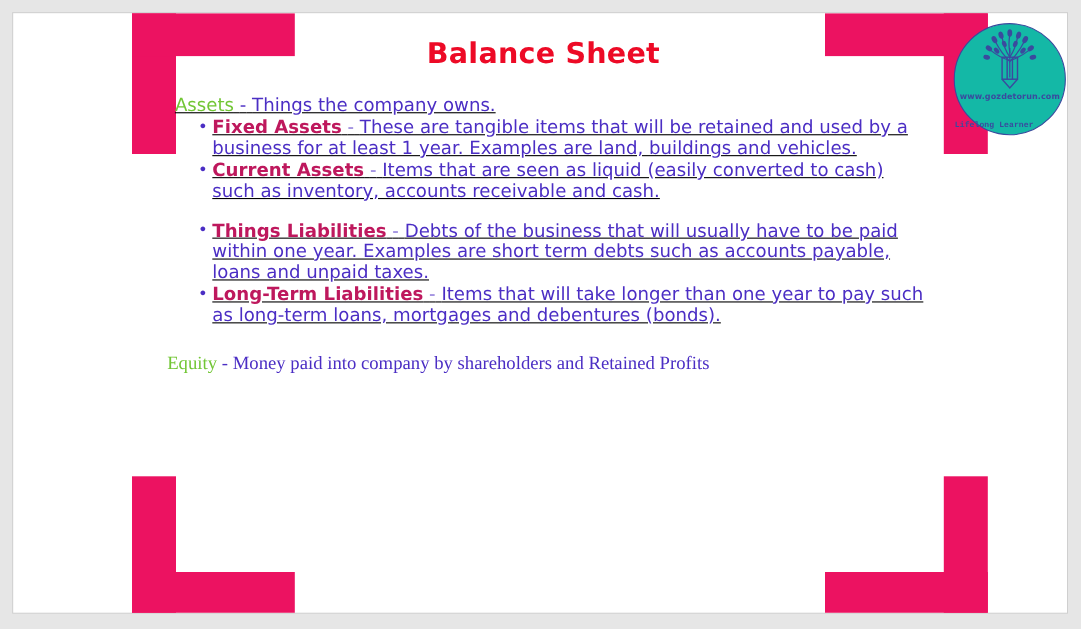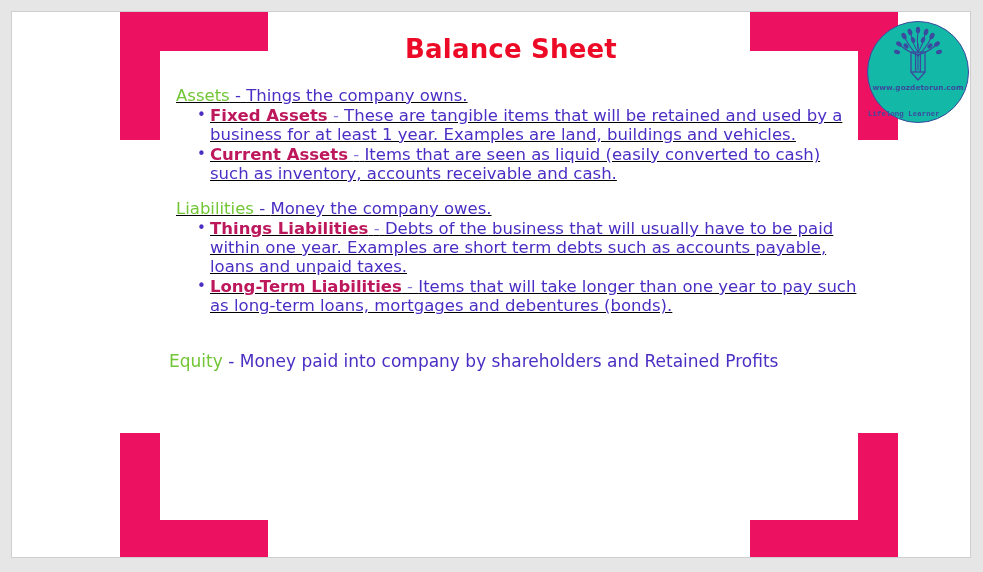--- a/index.html
+++ b/index.html
@@ -48,21 +48,21 @@
   .corner-bl .arm-v { left: 0px;  bottom: 0px; width: 40px;  height: 126px; }
   .corner-bl .arm-h { left: 0px;  bottom: 0px; width: 148px; height: 39px; }
 
   .corner-br { left: 738px; top: 421px; width: 148px; height: 126px; }
   .corner-br .arm-v { right: 0px; bottom: 0px; width: 40px;  height: 126px; }
   .corner-br .arm-h { right: 0px; bottom: 0px; width: 148px; height: 39px; }
 
   
   .content {
     position: absolute;
-    left: 149px;
+    left: 132px;
     top: 18px;
     width: 700px;
     height: 510px;
   }
 
   .slide-title {
     text-align: center;
     color: #ed0a26;
     font-family: "DejaVu Sans", sans-serif;
     font-weight: bold;
@@ -117,23 +117,24 @@
   .formula {
     text-align: center;
     color: #f01a7a;
     font-weight: bold;
     font-size: 17px;
     margin: 22px 0 0 0;
     padding-left: 14px;
   }
 
   .equity-line {
-    margin: 36px 0 0 8px;
+    margin: 24px 0 0 8px;
     font-size: 17px;
     color: #4b2ec4;
+    font-family: Liberation Serif, serif;
   }
 
   
   .logo {
     position: absolute;
     left: 855px;
     top: 9px;
     width: 102px;
     height: 102px;
     border-radius: 50%;
@@ -212,25 +213,20 @@
         <span class="bullet-dot">•</span>
         <span class="term">Current Assets</span>
         <span class="sep">-</span>
         <span>Items that are seen as liquid (easily converted to cash) such as inventory, accounts receivable and cash.</span>
       </div>
     </div>
 
     <div class="spacer-sm"></div>
 
     <div class="section-block">
-      <div class="cat-heading">
-        <span class="cat-name">Liabilities</span>
-        <span class="dash">-</span>
-        <span>Money the company owes.</span>
-      </div>
 
       <div class="bullet-item">
         <span class="bullet-dot">•</span>
         <span class="term">Things Liabilities</span>
         <span class="sep">-</span>
         <span>Debts of the business that will usually have to be paid within one year. Examples are short term debts such as accounts payable, loans and unpaid taxes.</span>
       </div>
 
       <div class="bullet-item">
         <span class="bullet-dot">•</span>

